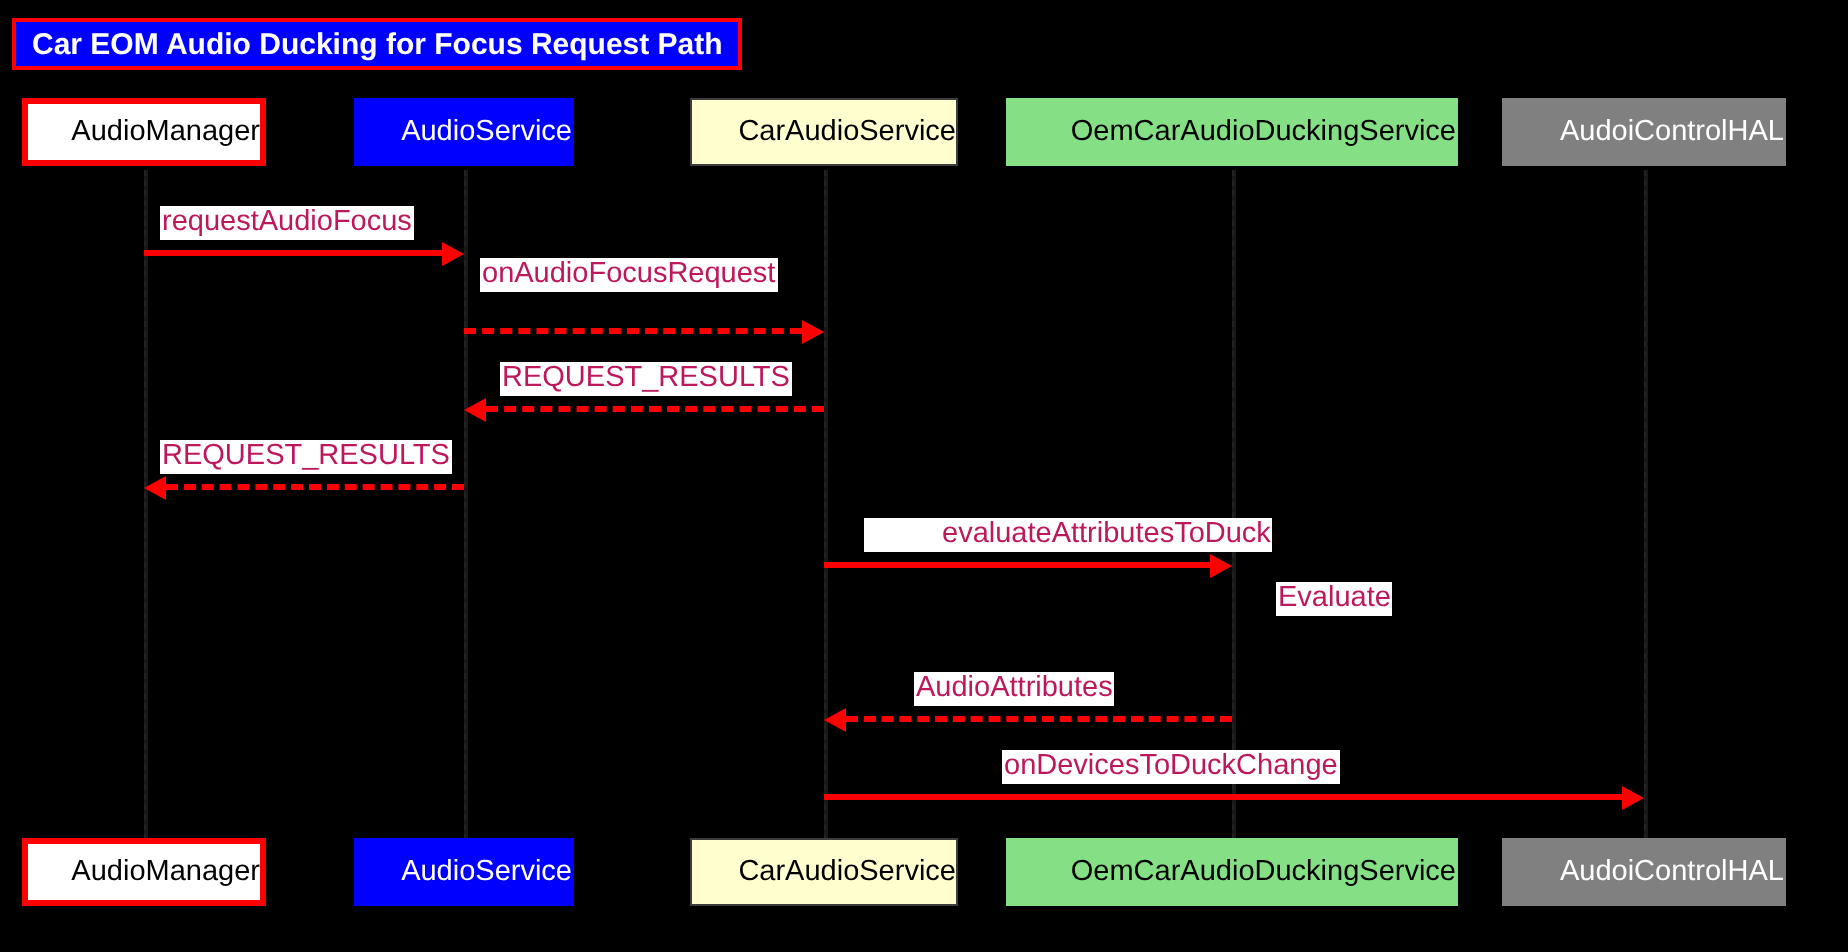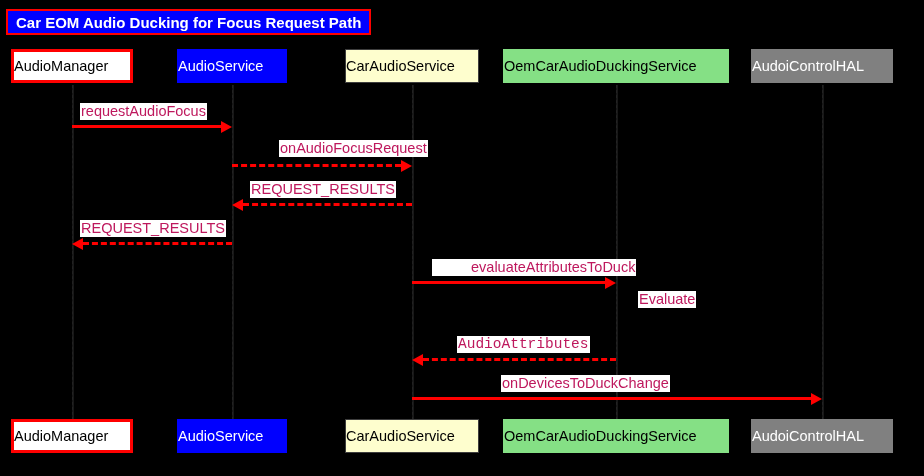--- a/index.html
+++ b/index.html
@@ -37,21 +37,21 @@
     font-weight: bold;
   }
 
   
   .participant {
     position: absolute;
     height: 34px;
     box-sizing: border-box;
     display: flex;
     align-items: center;
-    justify-content: flex-start;
+    justify-content: flex-end;
     white-space: nowrap;
     font-size: 14.5px;
   }
   .participant .p-label {
     line-height: 1;
   }
 
   
   .lifeline {
     position: absolute;
@@ -127,33 +127,33 @@
         <span class="p-label">AudoiControlHAL</span>
       </div>
     </div>
 
   <div id="messages">
       <div class="msg-line" style="left: 72px; top: 125px; width: 149px;"></div>
       <div class="arrow-head right" style="top: 121px; left: 221px;"></div>
       <div class="msg-label" style="left: 80px; top: 103px;">requestAudioFocus</div>
       <div class="msg-line dashed" style="left: 232px; top: 164px; width: 169px;"></div>
       <div class="arrow-head right" style="top: 160px; left: 401px;"></div>
-      <div class="msg-label" style="left: 240px; top: 140px; margin-left: 39px;">onAudioFocusRequest</div>
+      <div class="msg-label" style="left: 240px; top: 129px;">onAudioFocusRequest</div>
       <div class="msg-line dashed" style="left: 243px; top: 203px; width: 169px;"></div>
       <div class="arrow-head left" style="top: 199px; left: 232px;"></div>
       <div class="msg-label" style="left: 250px; top: 181px;">REQUEST_RESULTS</div>
       <div class="msg-line dashed" style="left: 83px; top: 242px; width: 149px;"></div>
       <div class="arrow-head left" style="top: 238px; left: 72px;"></div>
       <div class="msg-label" style="left: 80px; top: 220px;">REQUEST_RESULTS</div>
       <div class="msg-line" style="left: 412px; top: 281px; width: 193px;"></div>
       <div class="arrow-head right" style="top: 277px; left: 605px;"></div>
       <div class="msg-label" style="left: 432px; top: 259px; padding-left: 39px;">evaluateAttributesToDuck</div>
       <div class="msg-line dashed" style="left: 423px; top: 358px; width: 193px;"></div>
       <div class="arrow-head left" style="top: 354px; left: 412px;"></div>
-      <div class="msg-label" style="left: 457px; top: 336px; font-family: Liberation Mono, monospace;">AudioAttributes</div>
+      <div class="msg-label" style="left: 457px; top: 336px;">AudioAttributes</div>
       <div class="msg-line" style="left: 412px; top: 397px; width: 399px;"></div>
       <div class="arrow-head right" style="top: 393px; left: 811px;"></div>
       <div class="msg-label" style="left: 501px; top: 375px;">onDevicesToDuckChange</div>
     </div>
 
   <div id="notes">
       <div class="msg-label" style="left: 638px; top: 291px; text-align: center;">Evaluate</div>
     </div>
 
   <div id="participants-bottom">

